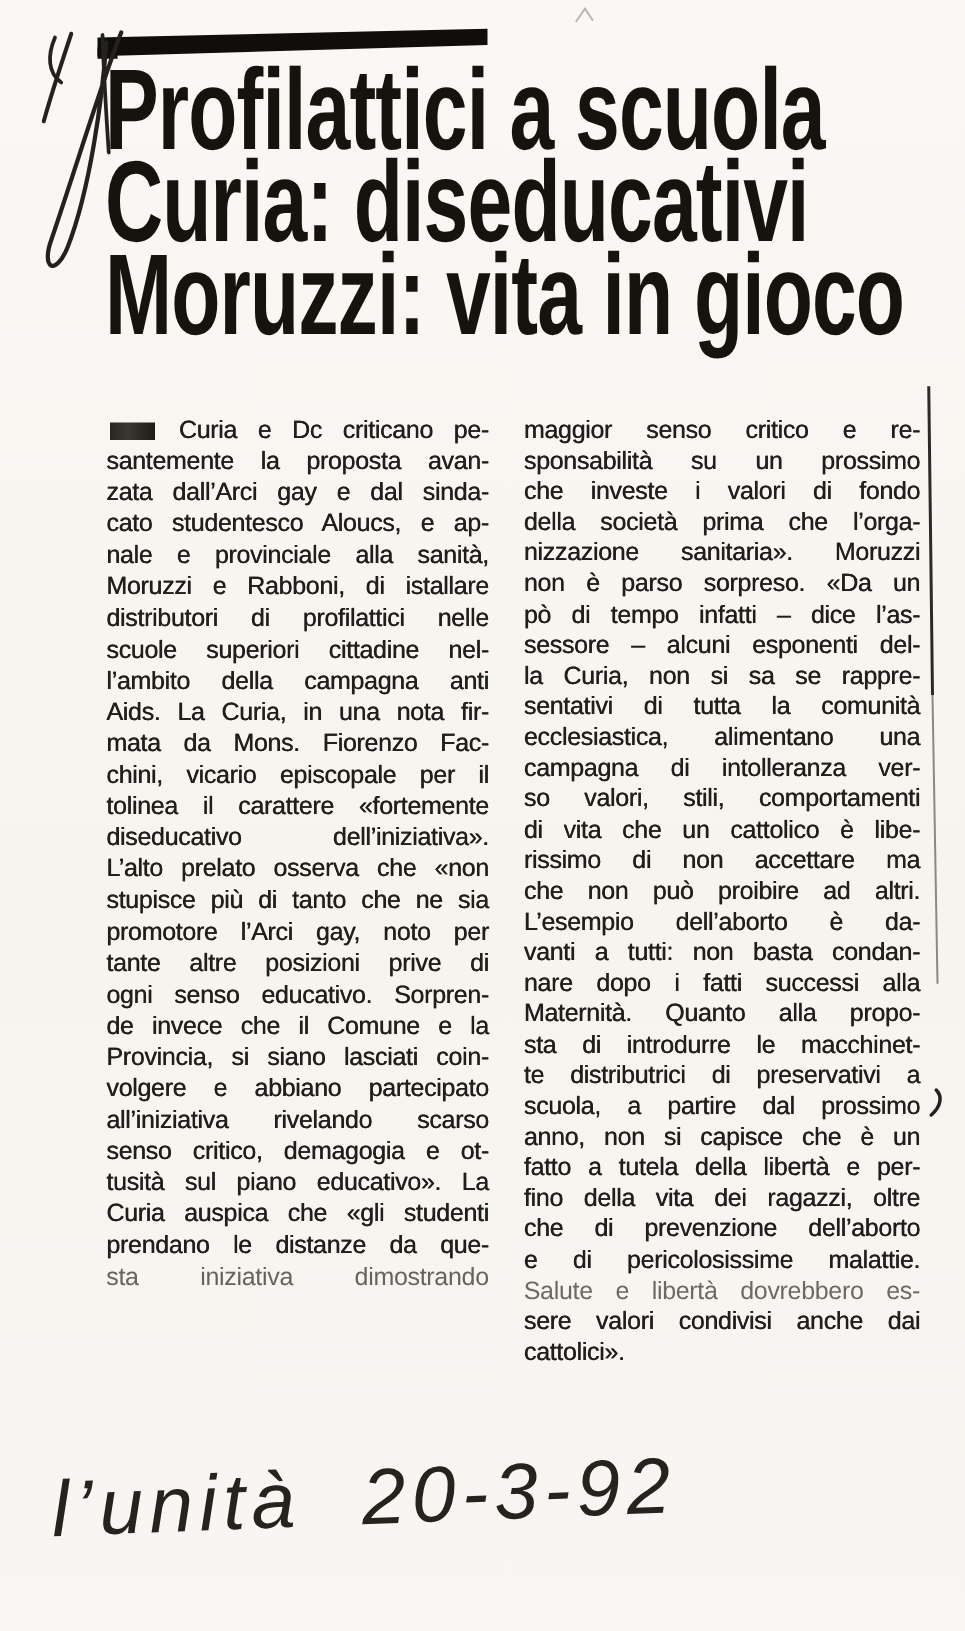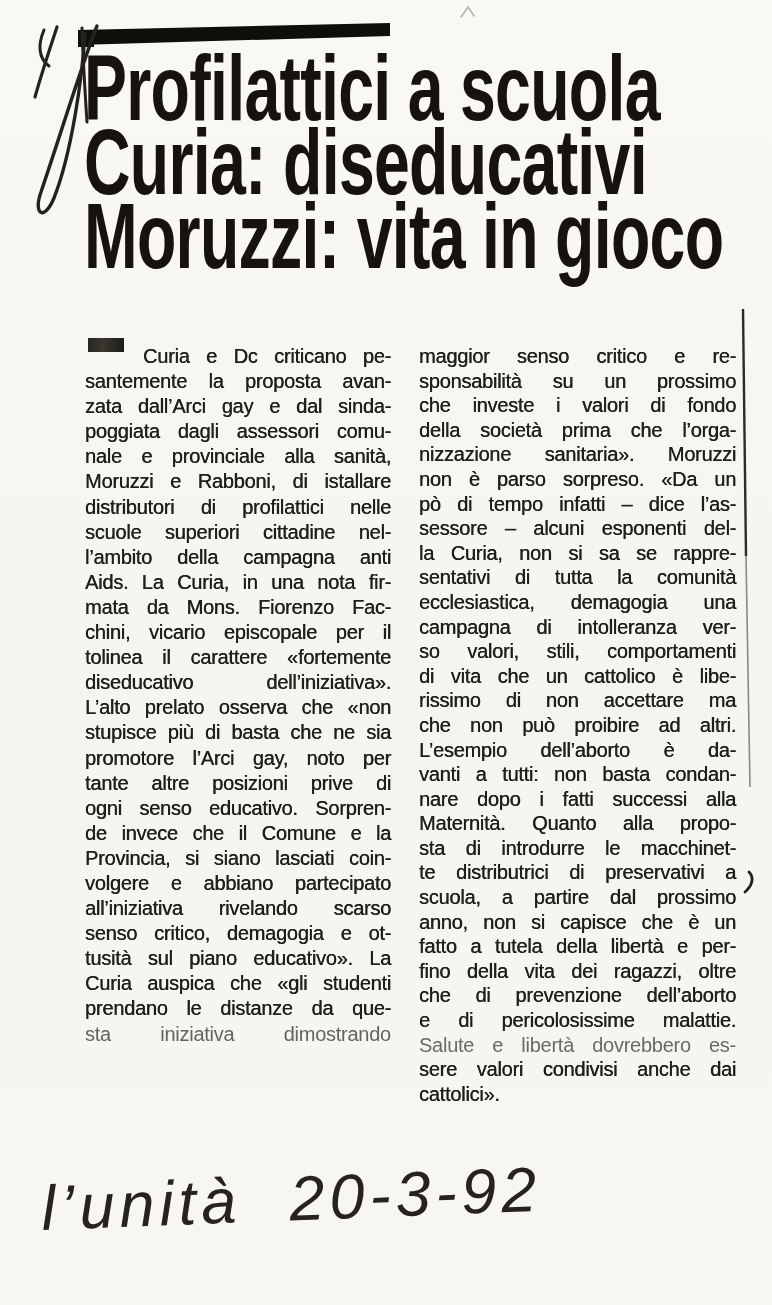--- a/index.html
+++ b/index.html
@@ -12,21 +12,21 @@
   .overlay-svg{position:absolute;left:0;top:0;width:772px;height:1305px;pointer-events:none;}
   
   .headline{
     position:absolute;left:84px;top:51px;
     font-weight:bold;font-size:92px;line-height:74px;
     letter-spacing:-1px;color:#16130f;white-space:nowrap;
   }
   .hline{transform:scaleX(0.70);transform-origin:0 50%;}
   
   .col{
-    position:absolute;top:344px;font-size:20px;
+    position:absolute;top:332px;font-size:20px;
     letter-spacing:-0.25px;word-spacing:-0.5px;
     text-shadow:0.35px 0 0 currentColor;color:#201f1b;
   }
   .col-left{left:85px;width:306px;line-height:25.1px;}
   .col-right{left:419px;width:317px;line-height:24.6px;}
   .tline{text-align:justify;text-align-last:justify;white-space:normal;}
   .col-left .tline:first-child{padding-left:58px;}
   .col-left .tline:nth-child(28){color:#64635e;text-shadow:none;}
   .col-right .tline:nth-child(29){color:#6a6963;text-shadow:none;}
   .col-right .tline:last-child{text-align-last:left;}
@@ -73,33 +73,33 @@
     <div class="hline">Curia: diseducativi</div>
     <div class="hline">Moruzzi: vita in gioco</div>
   </div>
 
   <div class="bullet"></div>
 
   <div class="col col-left">
       <div class="tline">Curia e Dc criticano pe-</div>
       <div class="tline">santemente la proposta avan-</div>
       <div class="tline">zata dall’Arci gay e dal sinda-</div>
-      <div class="tline">poggiata dagli assessori comu-</div>
+      <div class="tline">cato studentesco Aloucs, e ap-</div>
       <div class="tline">nale e provinciale alla sanità,</div>
       <div class="tline">Moruzzi e Rabboni, di istallare</div>
       <div class="tline">distributori di profilattici nelle</div>
       <div class="tline">scuole superiori cittadine nel-</div>
       <div class="tline">l’ambito della campagna anti</div>
       <div class="tline">Aids. La Curia, in una nota fir-</div>
       <div class="tline">mata da Mons. Fiorenzo Fac-</div>
       <div class="tline">chini, vicario episcopale per il</div>
       <div class="tline">tolinea il carattere «fortemente</div>
       <div class="tline">diseducativo dell’iniziativa».</div>
       <div class="tline">L’alto prelato osserva che «non</div>
-      <div class="tline">stupisce più di basta che ne sia</div>
+      <div class="tline">stupisce più di tanto che ne sia</div>
       <div class="tline">promotore l’Arci gay, noto per</div>
       <div class="tline">tante altre posizioni prive di</div>
       <div class="tline">ogni senso educativo. Sorpren-</div>
       <div class="tline">de invece che il Comune e la</div>
       <div class="tline">Provincia, si siano lasciati coin-</div>
       <div class="tline">volgere e abbiano partecipato</div>
       <div class="tline">all’iniziativa rivelando scarso</div>
       <div class="tline">senso critico, demagogia e ot-</div>
       <div class="tline">tusità sul piano educativo». La</div>
       <div class="tline">Curia auspica che «gli studenti</div>
@@ -111,21 +111,21 @@
       <div class="tline">maggior senso critico e re-</div>
       <div class="tline">sponsabilità su un prossimo</div>
       <div class="tline">che investe i valori di fondo</div>
       <div class="tline">della società prima che l’orga-</div>
       <div class="tline">nizzazione sanitaria». Moruzzi</div>
       <div class="tline">non è parso sorpreso. «Da un</div>
       <div class="tline">pò di tempo infatti – dice l’as-</div>
       <div class="tline">sessore – alcuni esponenti del-</div>
       <div class="tline">la Curia, non si sa se rappre-</div>
       <div class="tline">sentativi di tutta la comunità</div>
-      <div class="tline">ecclesiastica, demagogia una</div>
+      <div class="tline">ecclesiastica, alimentano una</div>
       <div class="tline">campagna di intolleranza ver-</div>
       <div class="tline">so valori, stili, comportamenti</div>
       <div class="tline">di vita che un cattolico è libe-</div>
       <div class="tline">rissimo di non accettare ma</div>
       <div class="tline">che non può proibire ad altri.</div>
       <div class="tline">L’esempio dell’aborto è da-</div>
       <div class="tline">vanti a tutti: non basta condan-</div>
       <div class="tline">nare dopo i fatti successi alla</div>
       <div class="tline">Maternità. Quanto alla propo-</div>
       <div class="tline">sta di introdurre le macchinet-</div>

